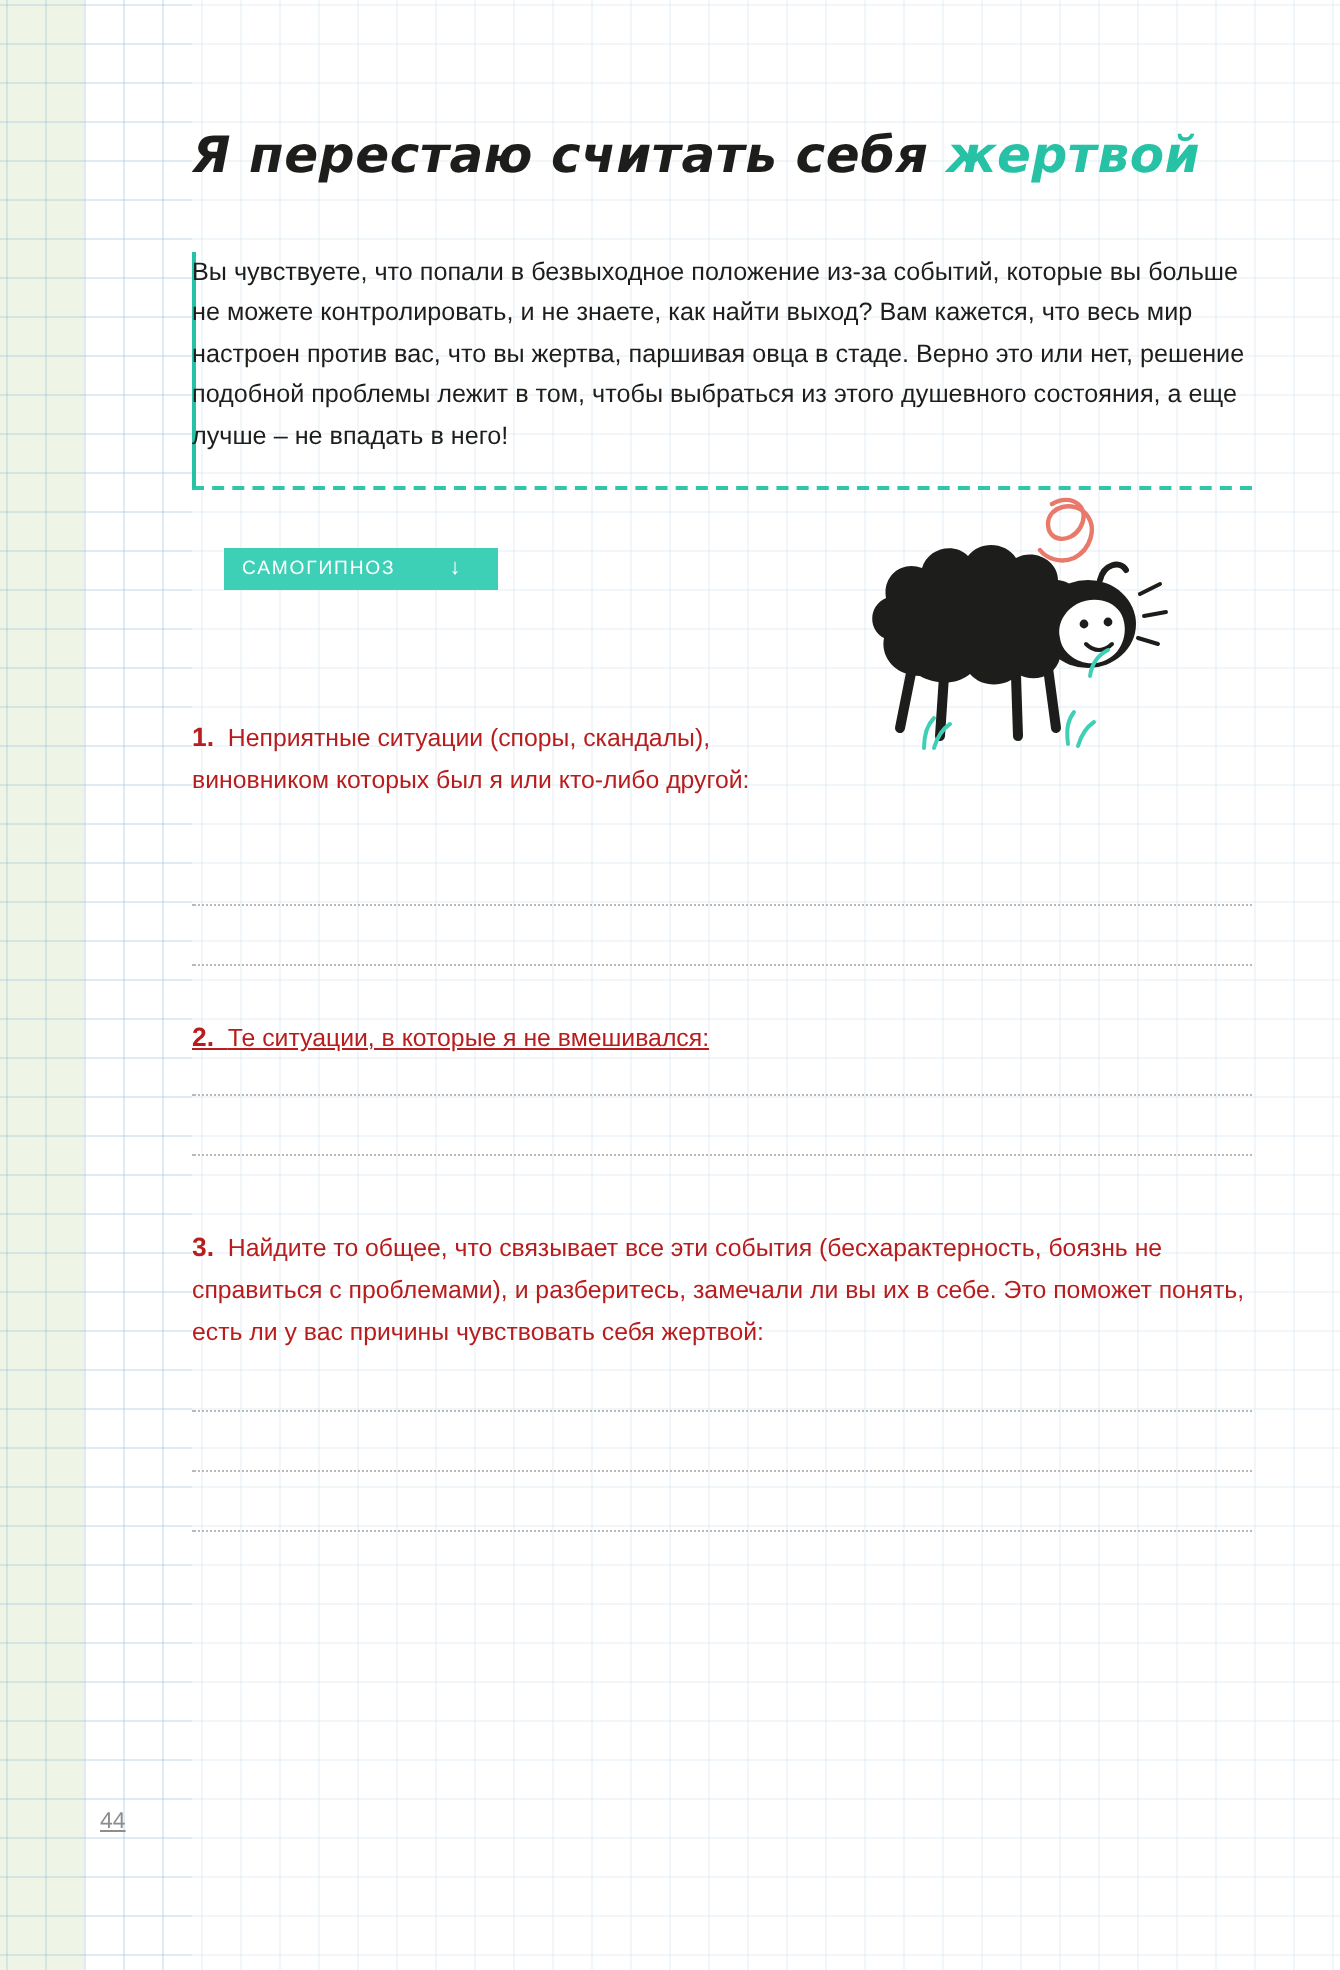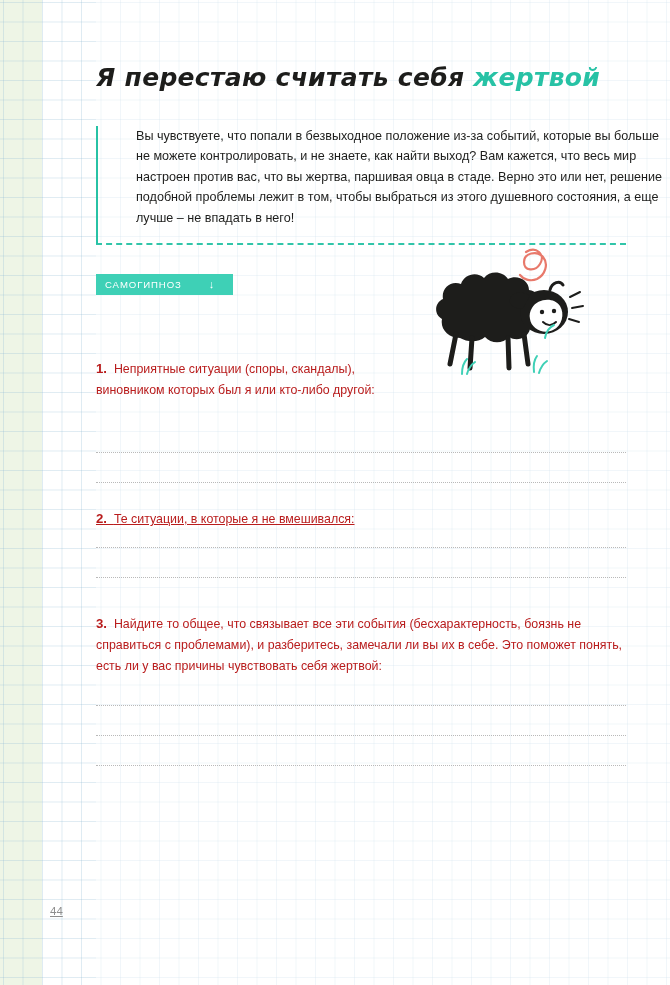--- a/index.html
+++ b/index.html
@@ -78,21 +78,20 @@
   
   .intro {
     position: absolute;
     left: 96px;
     top: 126px;
     width: 530px;
     font-size: 12.6px;
     line-height: 20.4px;
     color: #1d1d1b;
     text-align: left;
-    margin-left: 40px;
   }
 
   
   .divider {
     position: absolute;
     left: 96px;
     top: 243px;
     width: 530px;
     height: 2px;
     border-top: 2px dashed #27c2a5;
@@ -103,21 +102,21 @@
     left: 96px;
     top: 126px;
     width: 2px;
     height: 118px;
     background: #27c2a5;
   }
 
   
   .chip {
     position: absolute;
-    left: 96px;
+    left: 112px;
     top: 274px;
     height: 21px;
     min-width: 137px;
     background: #3ed0b6;
     display: flex;
     align-items: center;
     padding: 0 9px;
     box-sizing: border-box;
     gap: 20px;
   }

